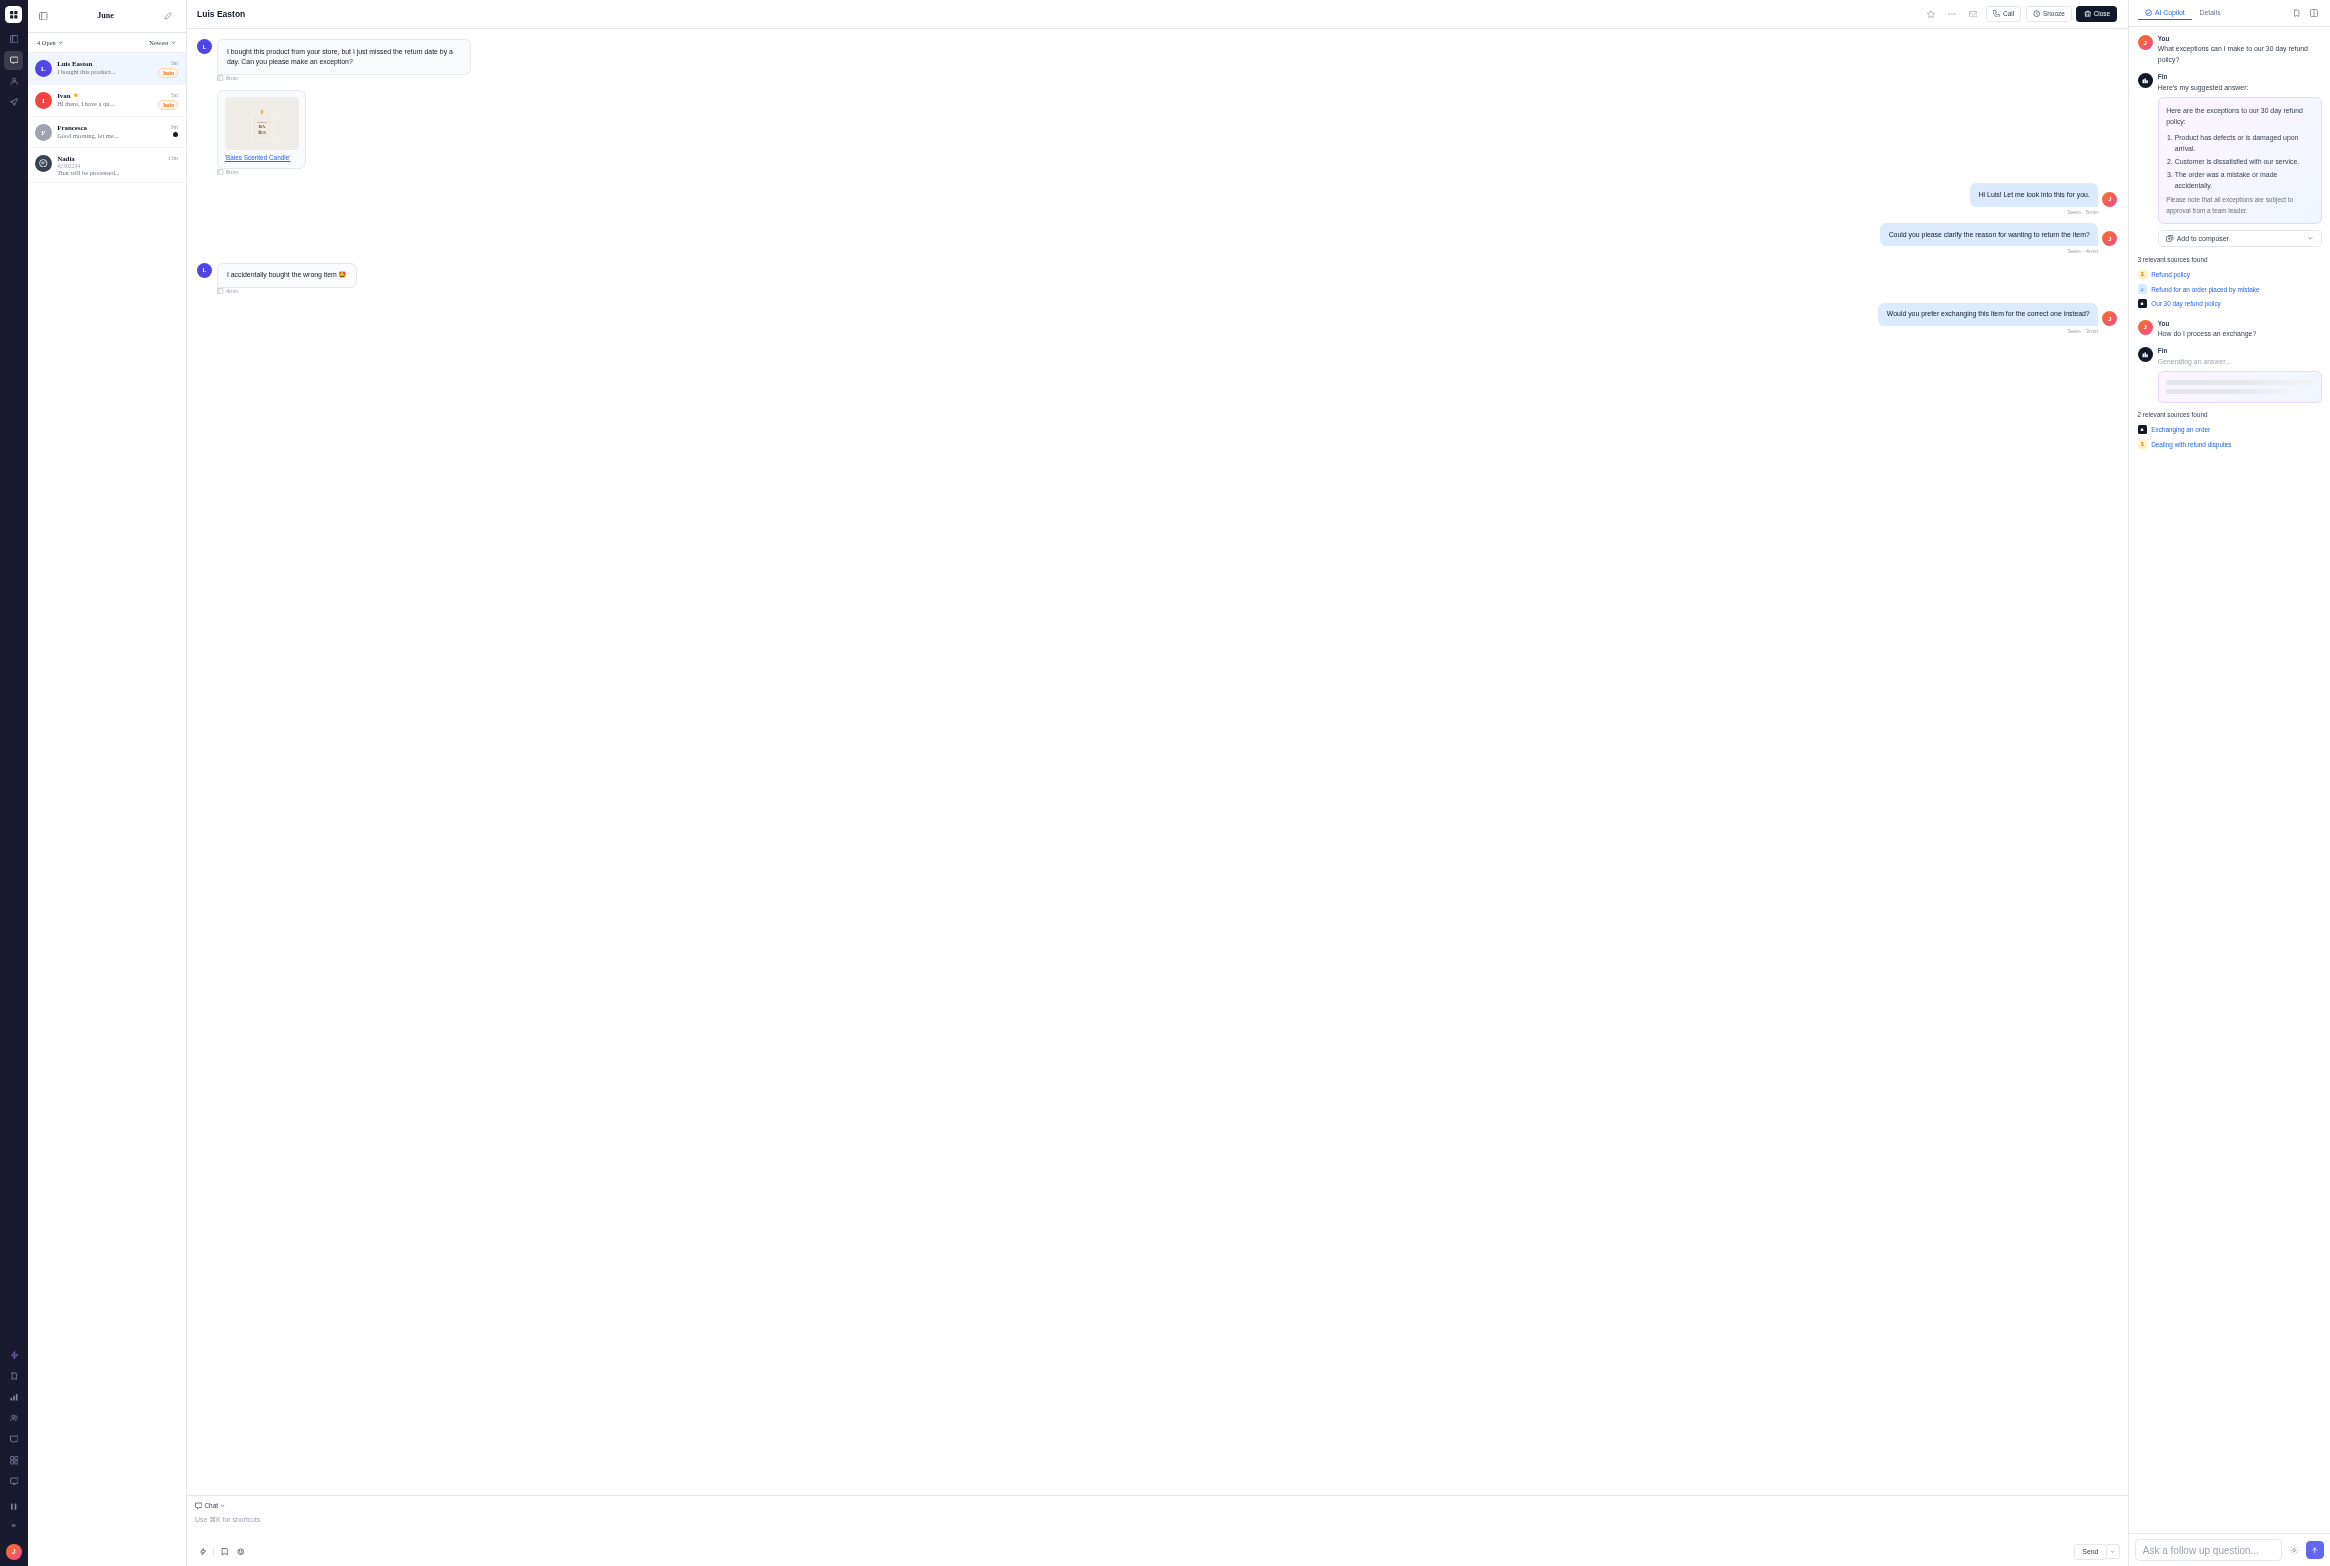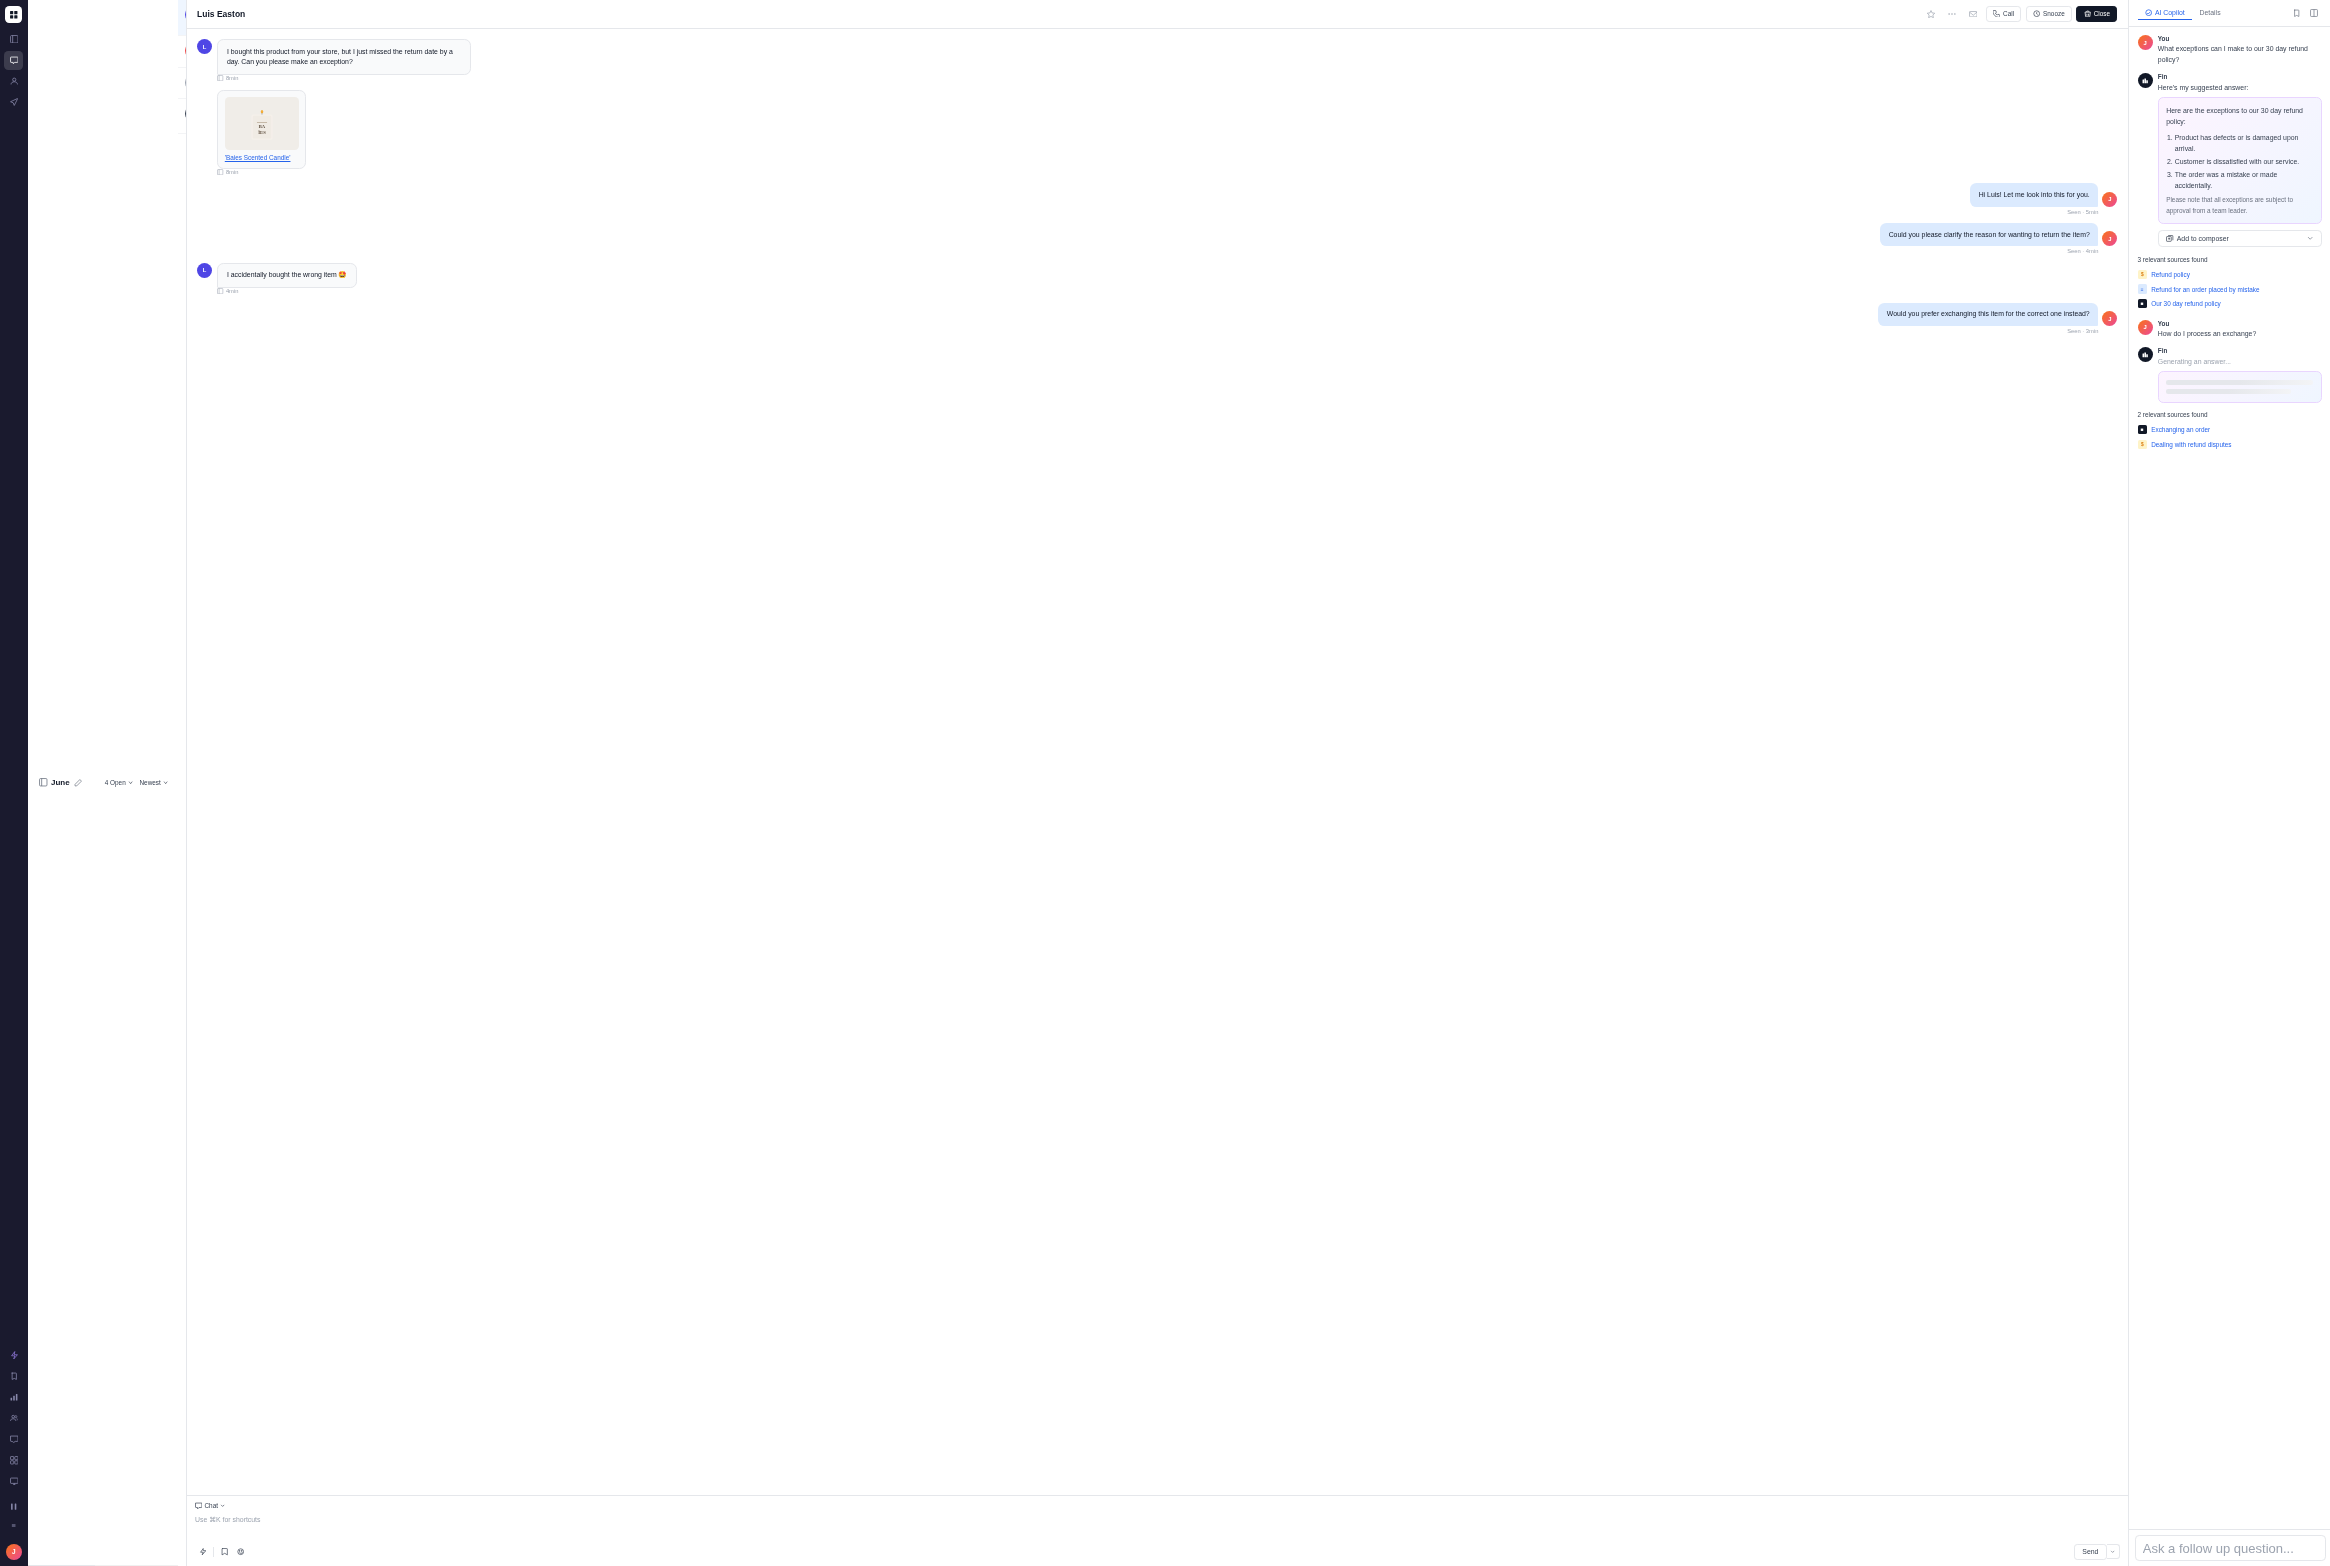--- a/index.html
+++ b/index.html
@@ -46,23 +46,24 @@
       flex: 1;
       overflow: hidden;
       background: #fff;
     }
 
     
     .conversations-panel {
       width: 159px;
       border-right: 0.5px solid #e5e7eb;
       display: flex;
-      flex-direction: row;
+      flex-direction: column;
       background: #fff;
       flex-shrink: 0;
+      font-family: Liberation Serif, serif;
     }
     .conversations-header {
       padding: 7.4px 8.5px;
       border-bottom: 0.5px solid #e5e7eb;
       display: flex;
       align-items: center;
       justify-content: space-between;
     }
     .sidebar-toggle {
       width: 15px; height: 15px;
@@ -375,21 +376,21 @@
     .ai-footer {
       border-top: 0.5px solid #e5e7eb;
       padding: 5.3px 6.4px;
       display: flex; align-items: center; gap: 4.2px;
     }
     .ai-followup-input {
       flex: 1;
       border: 0.5px solid #e5e7eb;
       border-radius: 4.2px;
       padding: 4.2px 6.4px;
-      font-size: 13px; color: #374151;
+      font-size: 10px; color: #374151;
       outline: none; background: #fff;
     }
     .ai-followup-input::placeholder { color: #9ca3af; }
     .ai-send-btn {
       width: 18px; height: 18px;
       background: #6366f1;
       border-radius: 4.2px;
       display: flex; align-items: center; justify-content: center;
       color: #fff; cursor: pointer;
     }

